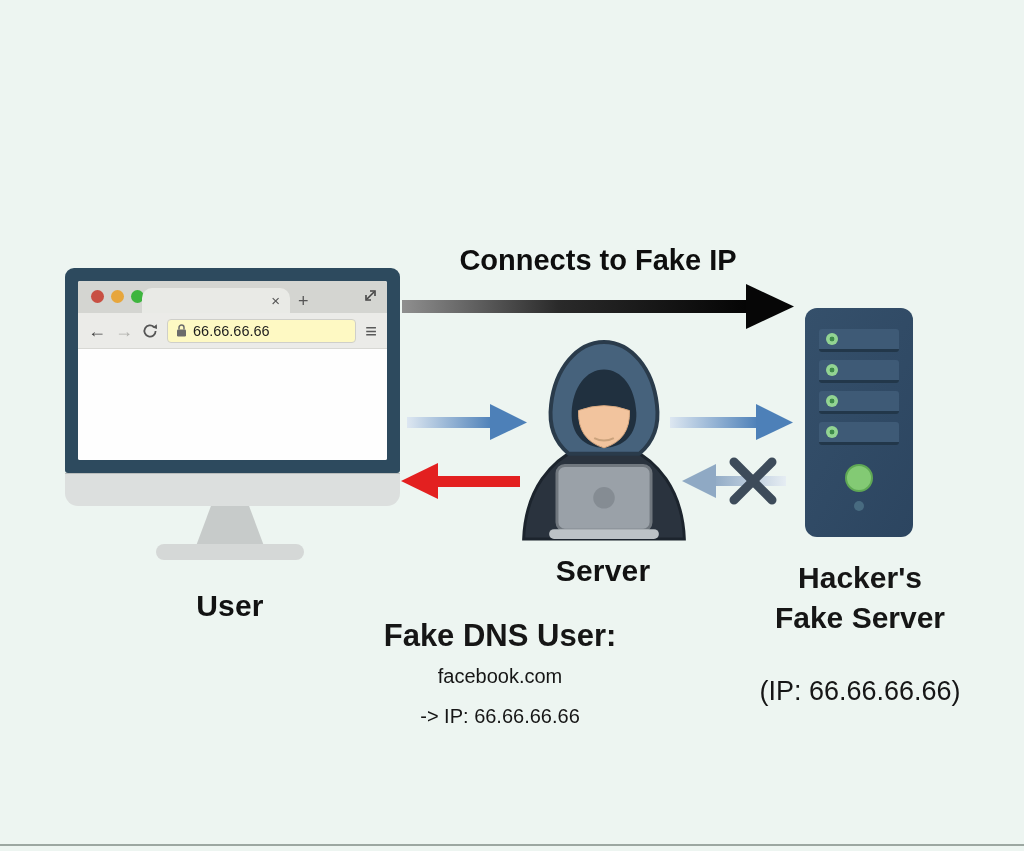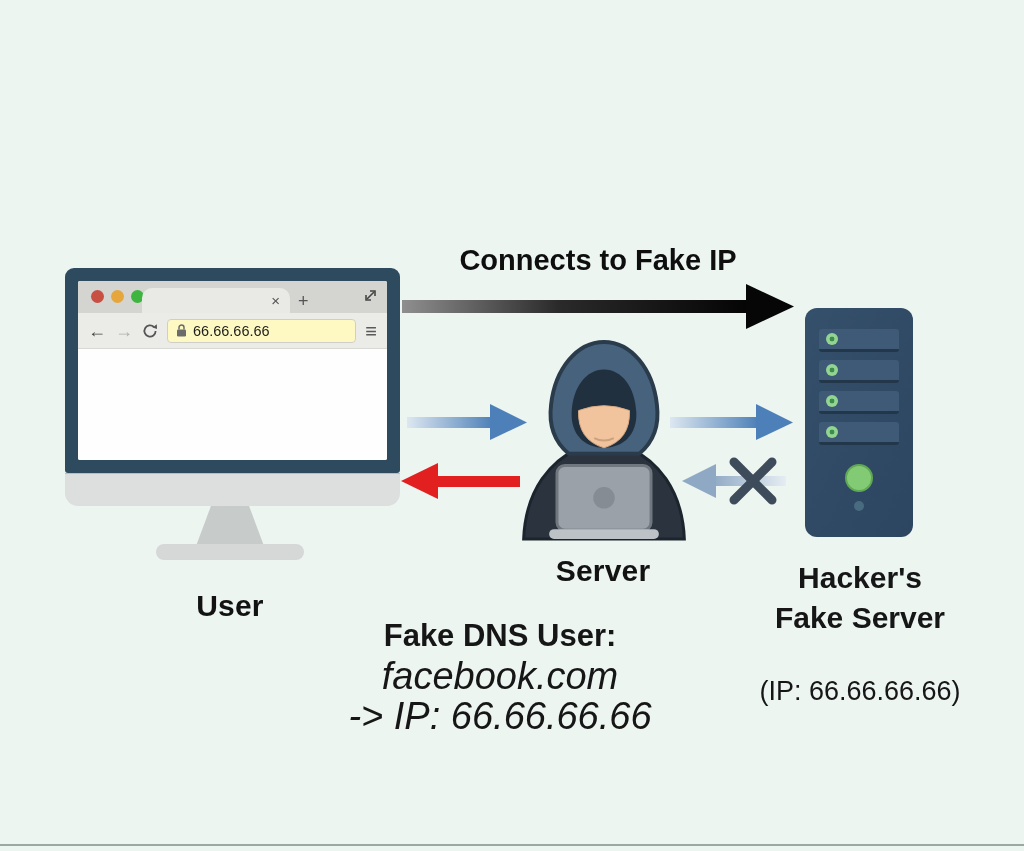--- a/index.html
+++ b/index.html
@@ -61,21 +61,21 @@
     border-radius:50%;background:#83ca74;border:2px solid #5fa854;box-sizing:border-box;}
   #server-dot{position:absolute;left:50%;top:193px;margin-left:-5px;width:10px;height:10px;
     border-radius:50%;background:#486b80;}
   #server-label{position:absolute;left:735px;top:558px;width:250px;text-align:center;line-height:40px;}
   #server-label .l1,#server-label .l2{font-weight:bold;font-size:30px;}
   #server-label .l3{font-size:27px;margin-top:33px;}
 
   
   #dns-reply{position:absolute;left:318px;top:616px;width:364px;text-align:center;line-height:40px;}
   #dns-reply .l1{font-weight:bold;font-size:31px;}
-  #dns-reply .l2,#dns-reply .l3{font-size:38px;font-style:italic;}
+  #dns-reply .l2,#dns-reply .l3{font-size:20px;}
 
   #bottom-line{position:absolute;left:0;top:844px;width:1024px;height:2px;background:#5a665f;opacity:.55;}
 </style>
 </head>
 <body>
 
 <div id="canvas">
 
   <div id="flow-label">Connects to Fake IP</div>
   <svg class="arrow-svg" style="left:402px;top:281px;" width="396" height="50">

